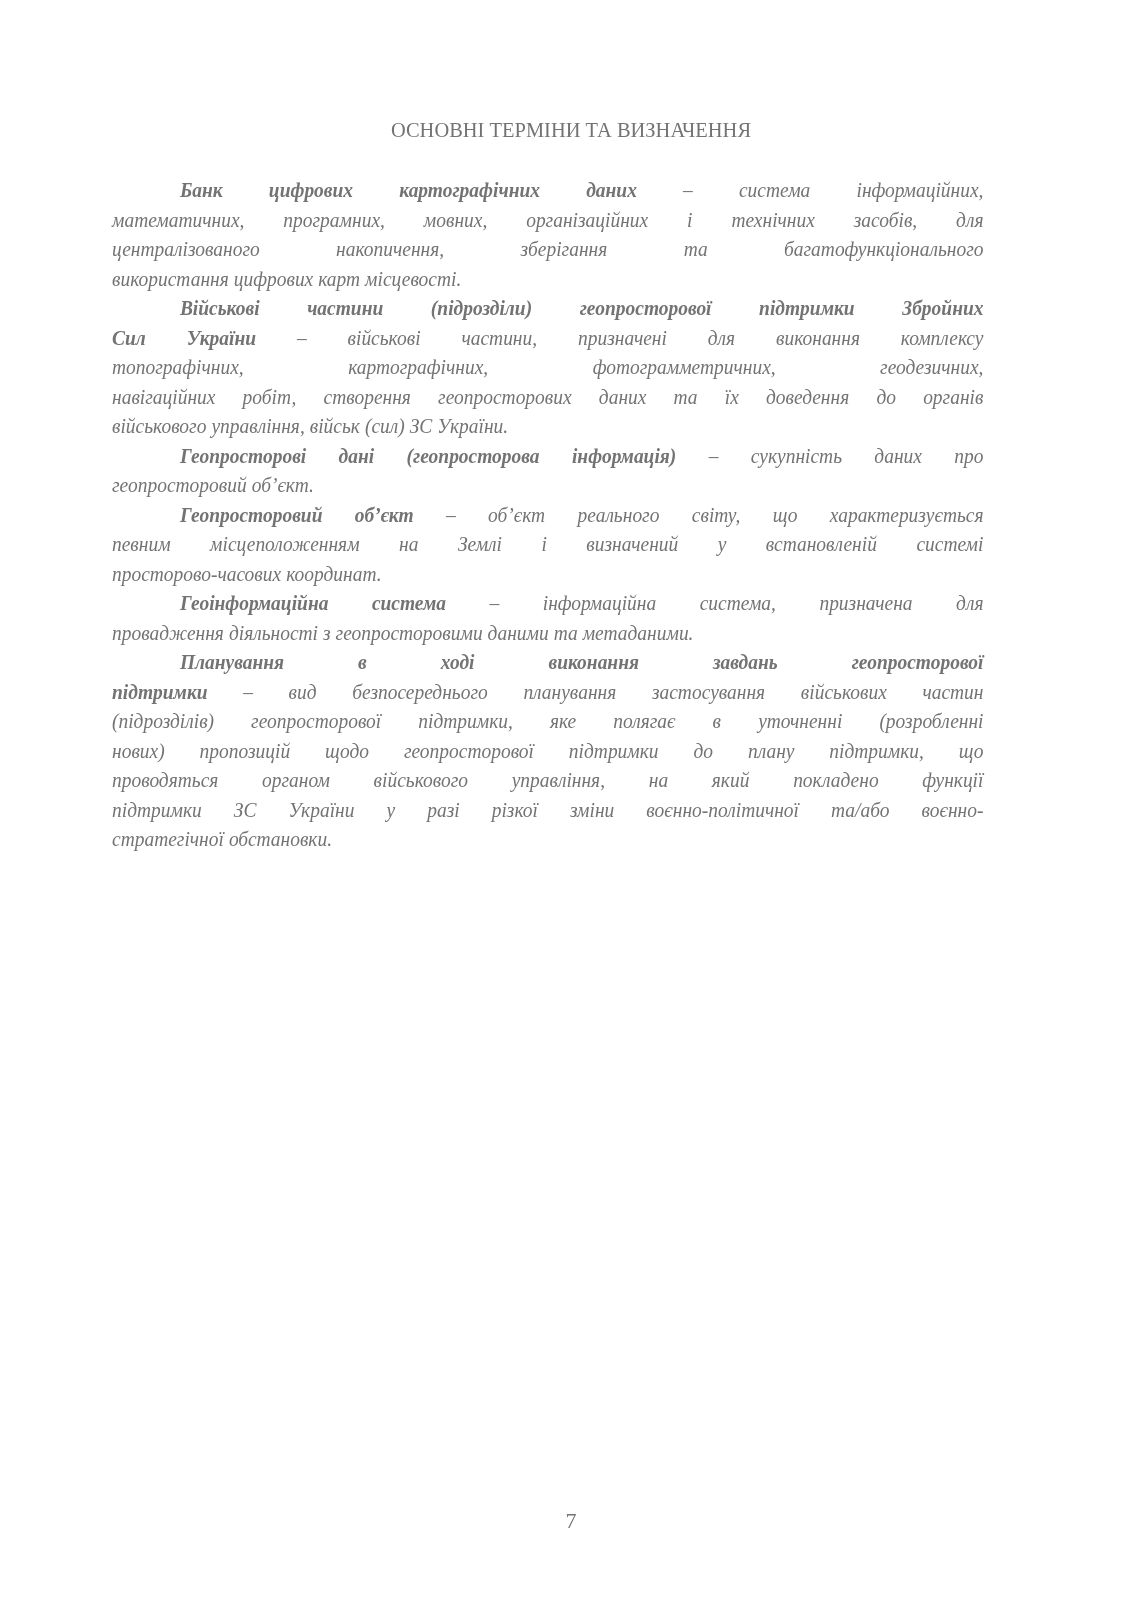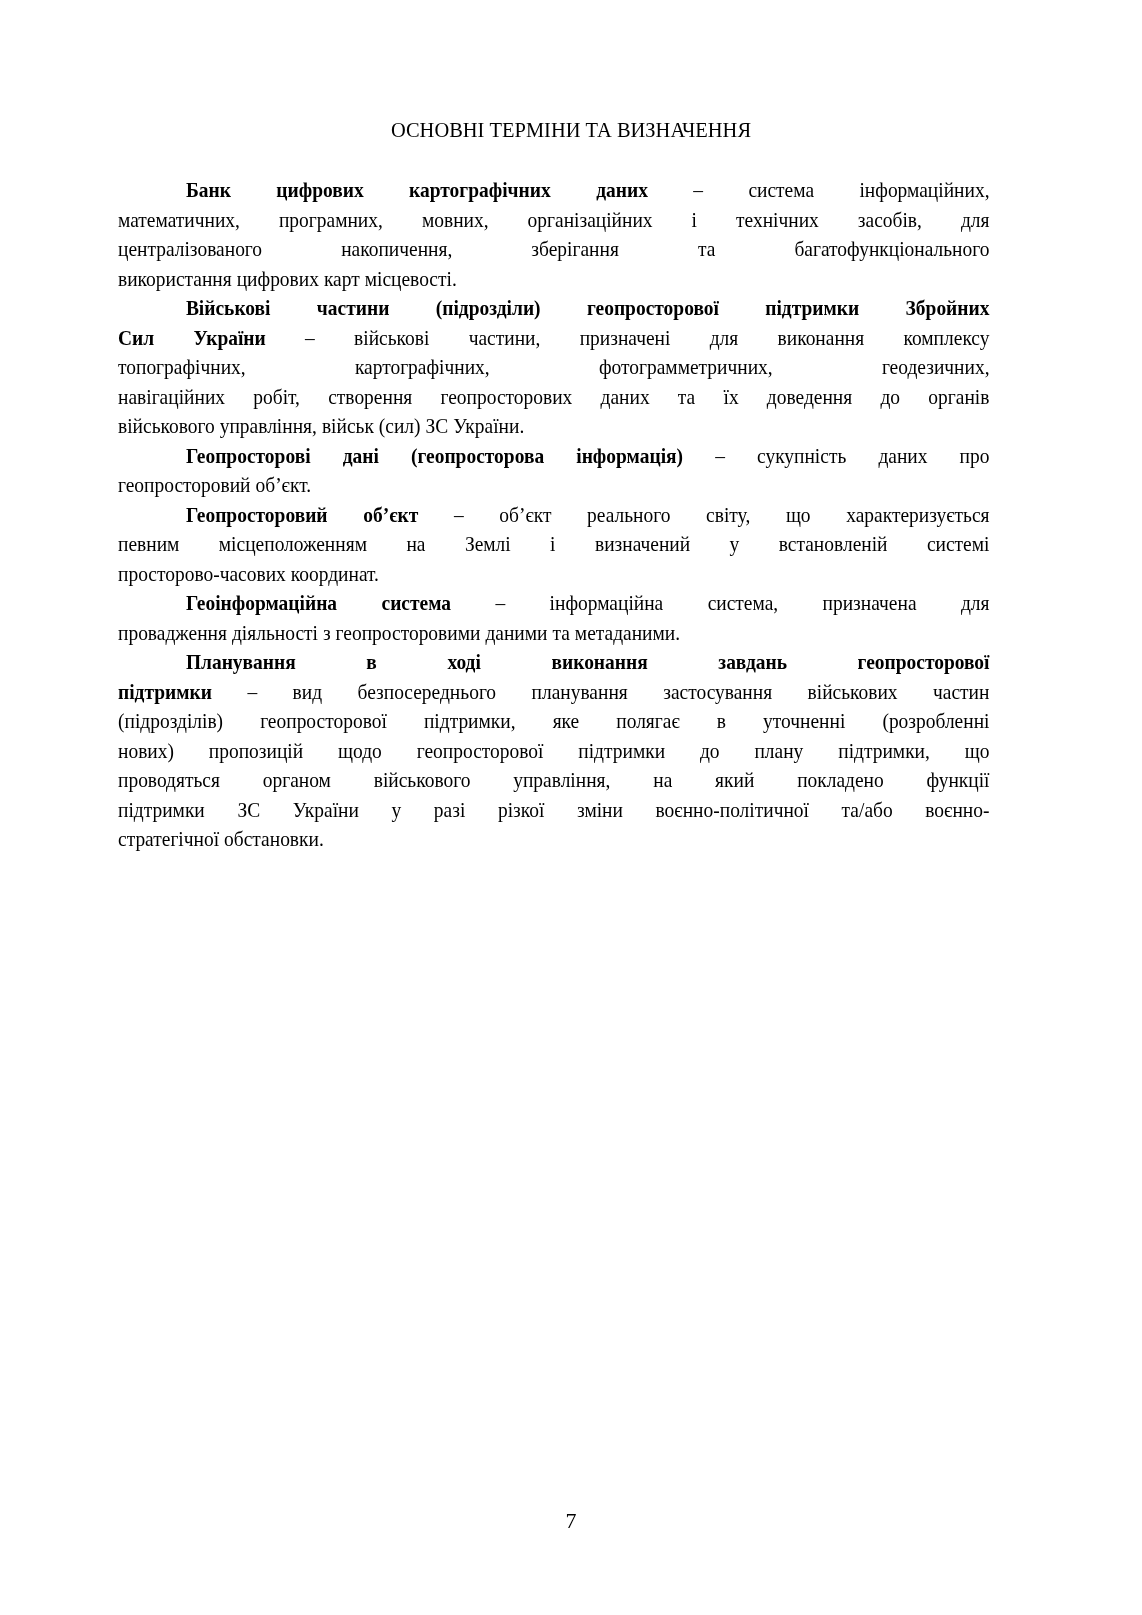--- a/index.html
+++ b/index.html
@@ -1,27 +1,27 @@
 <!DOCTYPE html>
 <html><head>
 <meta charset="utf-8">
 <style>
   html, body { margin: 0; padding: 0; background: #ffffff; }
   body { width: 1142px; height: 1615px; position: relative; overflow: hidden; }
   .page {
     position: absolute; left: 0; top: 0; width: 1142px; height: 1615px; background: #fff;
-    font-family: "Liberation Serif", "DejaVu Serif", serif; color: #000000;
+    font-family: "Liberation Serif", "DejaVu Serif", serif; color: #737373;
   }
   .title {
     position: absolute; left: 0; width: 1142px; top: 117px; text-align: center;
     font-size: 22px; font-weight: 400; letter-spacing: 0px;
     transform: scaleX(0.93); transform-origin: 571px 0;
   }
   .body {
-    position: absolute; left: 118px; top: 176px; width: 872px;
+    position: absolute; left: 112px; top: 176px; width: 872px; font-style: italic;
   }
   .line {
     height: 29.5px; line-height: 29.5px; font-size: 21.5px;
     white-space: nowrap; display: flex; justify-content: space-between;
     transform: scaleX(0.905); transform-origin: 0 0; width: 963px;
   }
   .line.last { justify-content: flex-start; }
   .line.last .w { margin-right: 5.5px; }
   .line.indent { padding-left: 75px; width: 888px; }
   .w { display: inline-block; }

